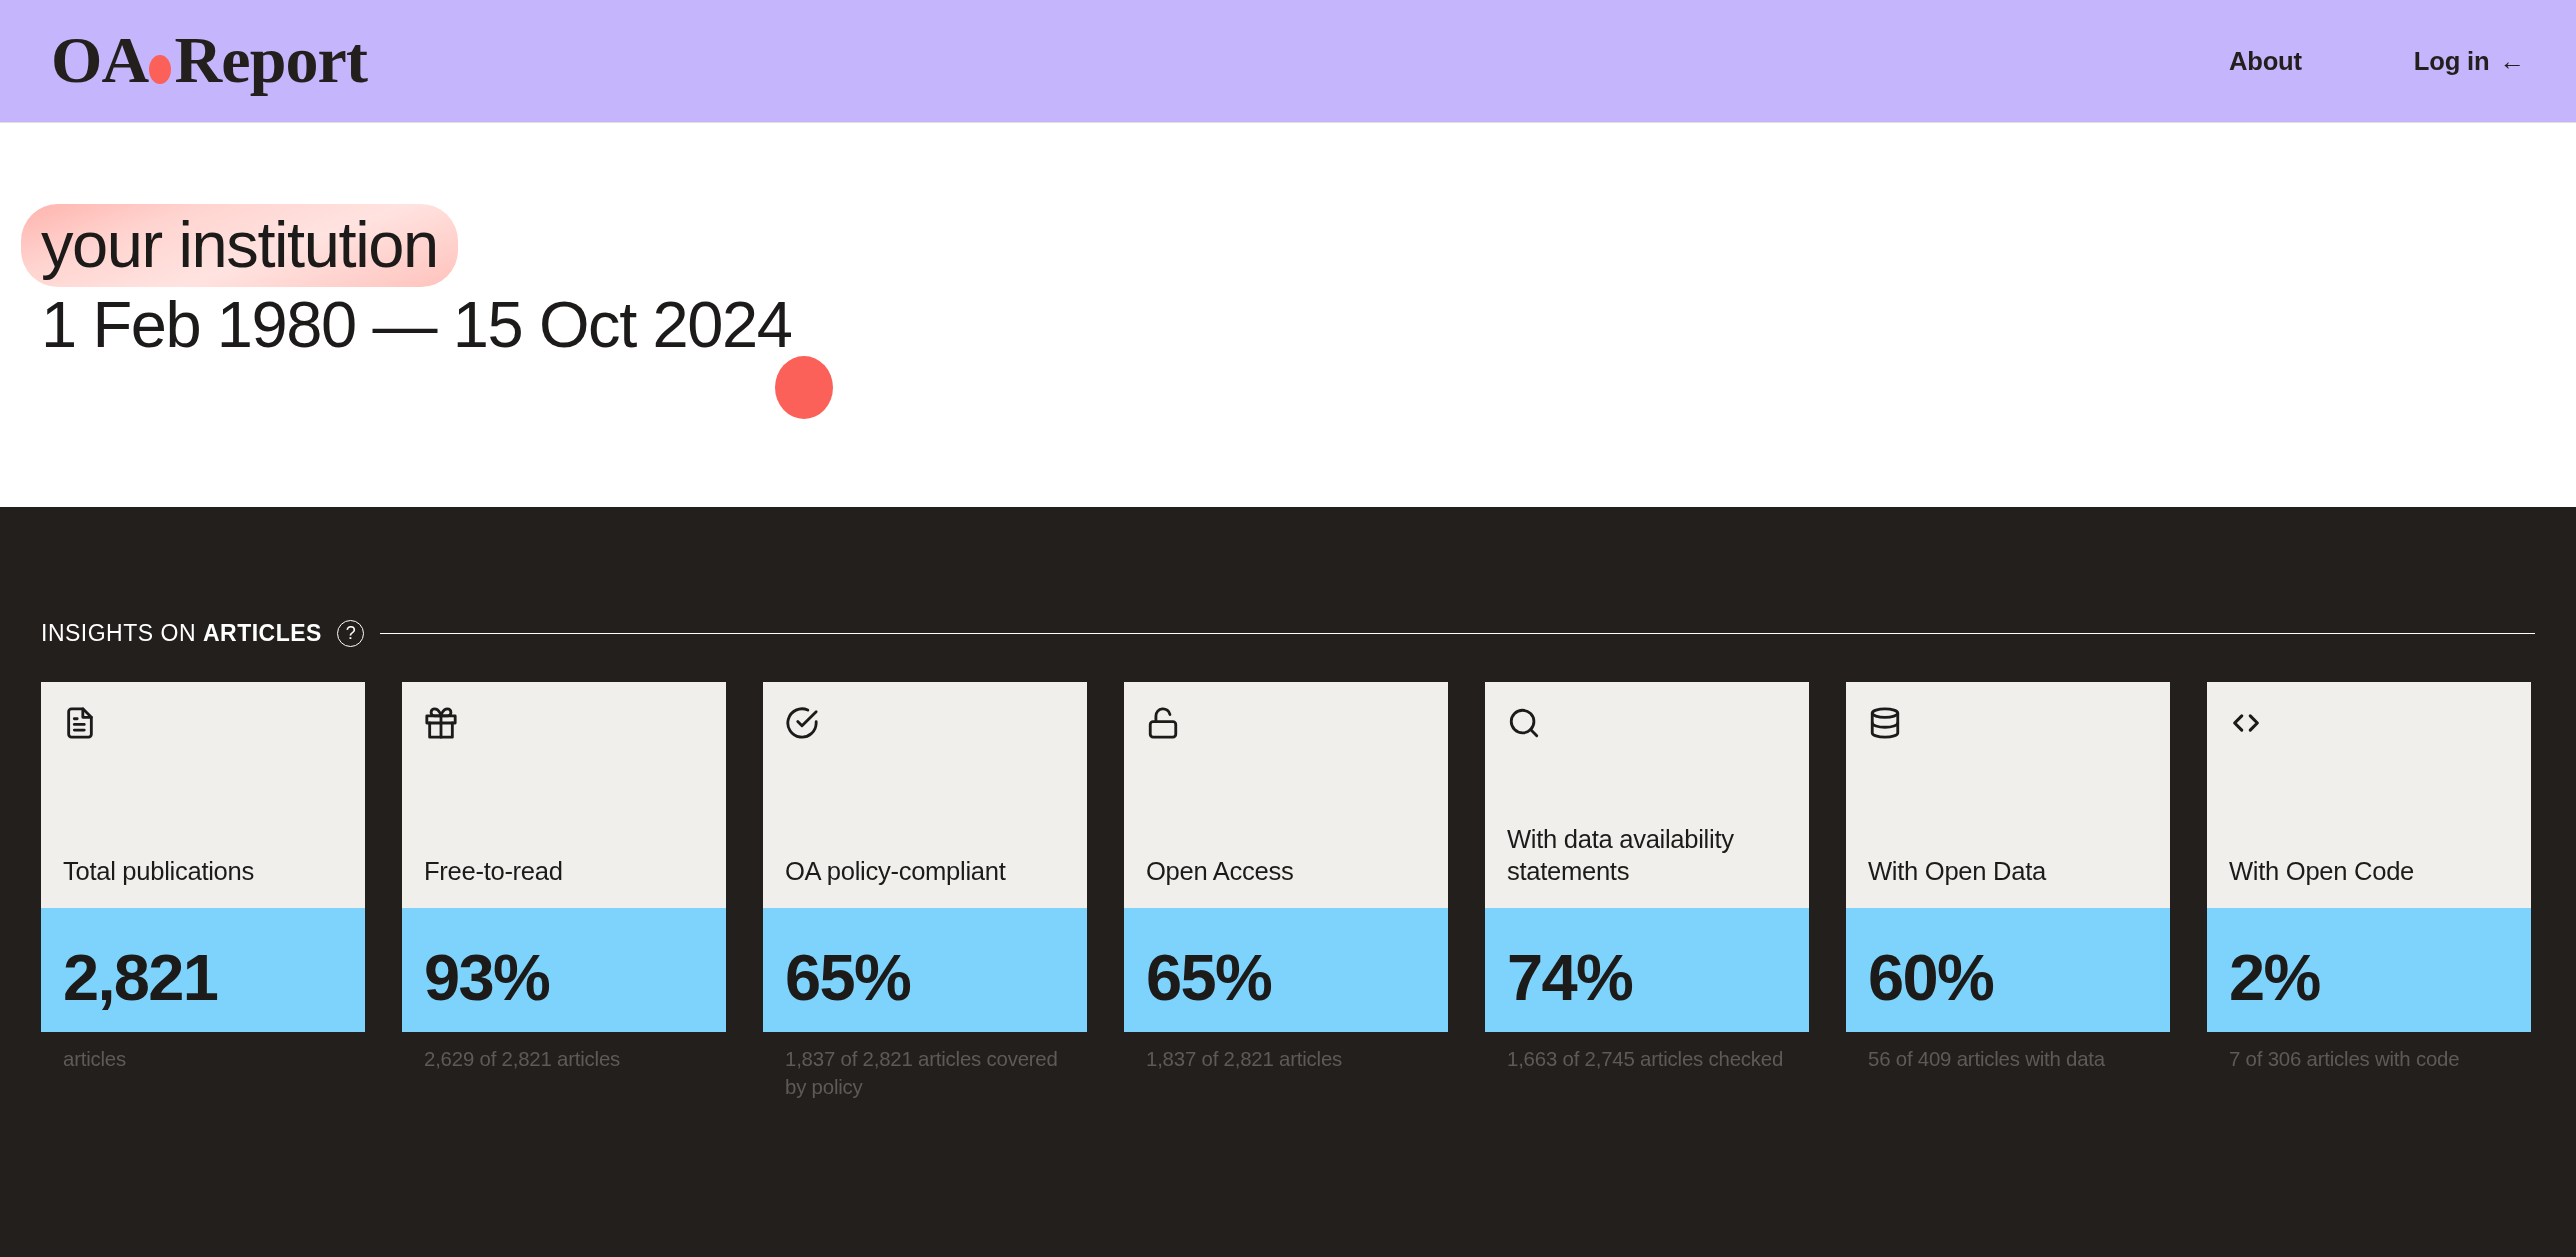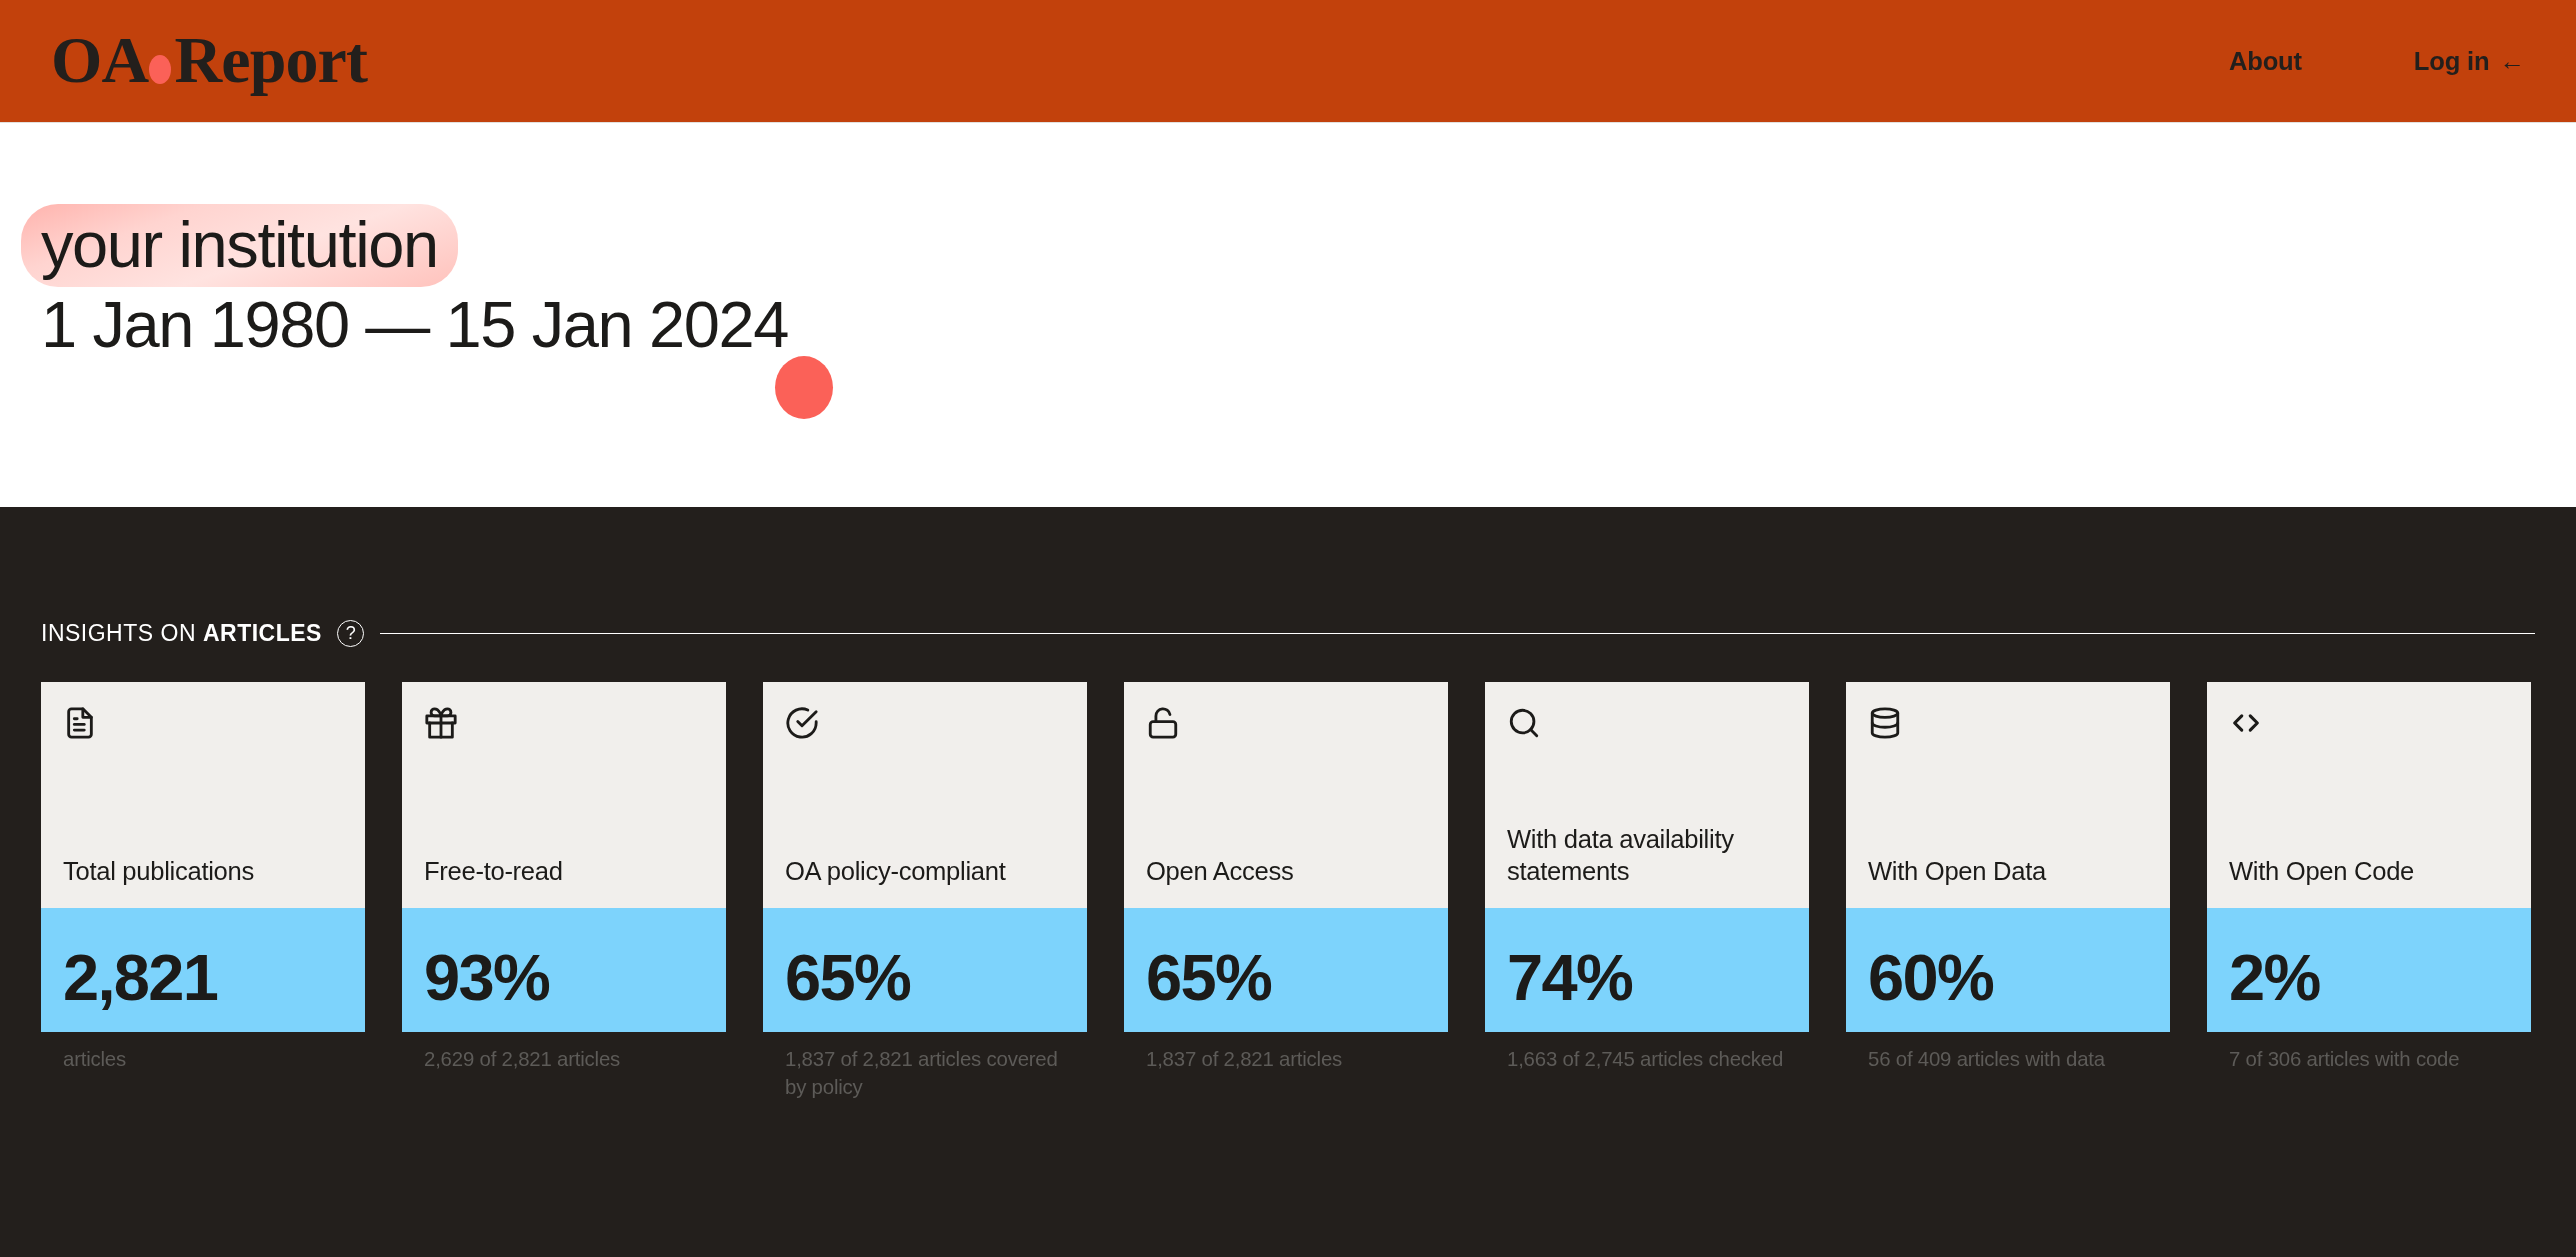--- a/index.html
+++ b/index.html
@@ -8,21 +8,21 @@
     background: #ffffff;
     font-family: "Liberation Sans", sans-serif;
     -webkit-font-smoothing: antialiased;
     overflow: hidden;
   }
 
   
   .topbar {
     position: absolute; top: 0; left: 0;
     width: 2576px; height: 123px;
-    background: #c2410c;
+    background: #c4b5fd;
     border-bottom: 0.9px solid #e2e0dd;
     display: flex; align-items: center;
   }
   .logo {
     position: absolute; left: 51px; top: 27px;
     font-family: "Liberation Serif", serif;
     font-size: 66px; font-weight: 700;
     color: #231f1c; letter-spacing: -0.9px;
     line-height: 1; white-space: nowrap;
   }
@@ -190,21 +190,21 @@
     <a href="#">
         <span>Log in</span>
         <span>←</span>
       </a>
   </div>
 </div>
 
 <div class="titlewrap">
   <div class="headline">
     <span class="hl-mark">your institution</span>
-    <span class="line2">1 Jan 1980 — 15 Jan 2024</span>
+    <span class="line2">1 Feb 1980 — 15 Oct 2024</span>
   </div>
   <div class="red-blob"></div>
 
   <div class="filters">
     <div class="tab">
         <span>2024</span>
       </div>
     <div class="tab">
         <span>2023</span>
       </div>

